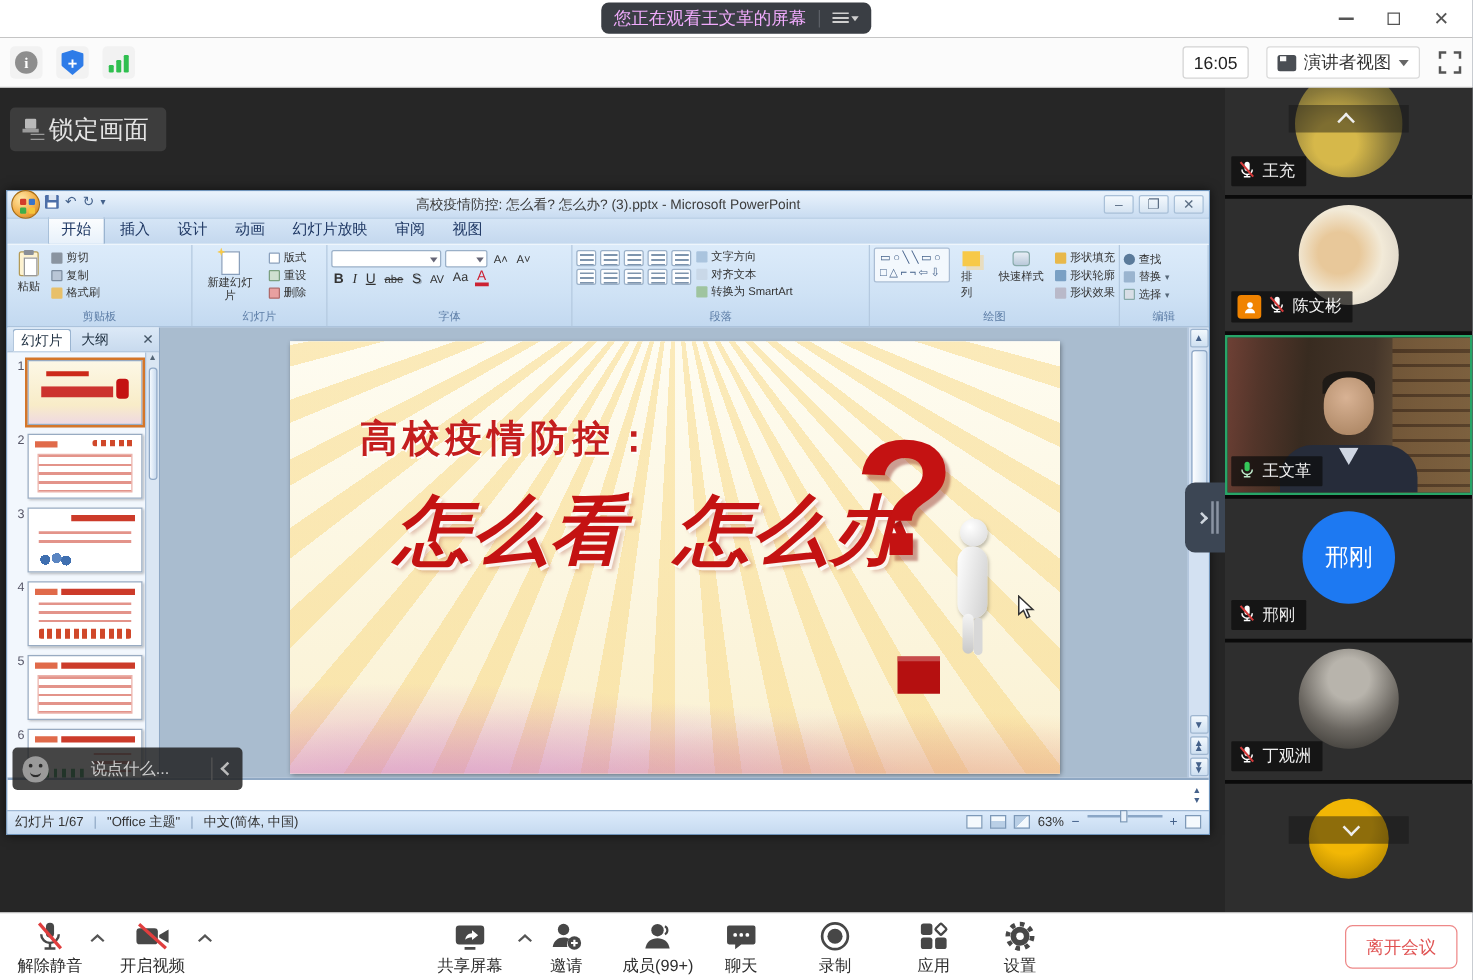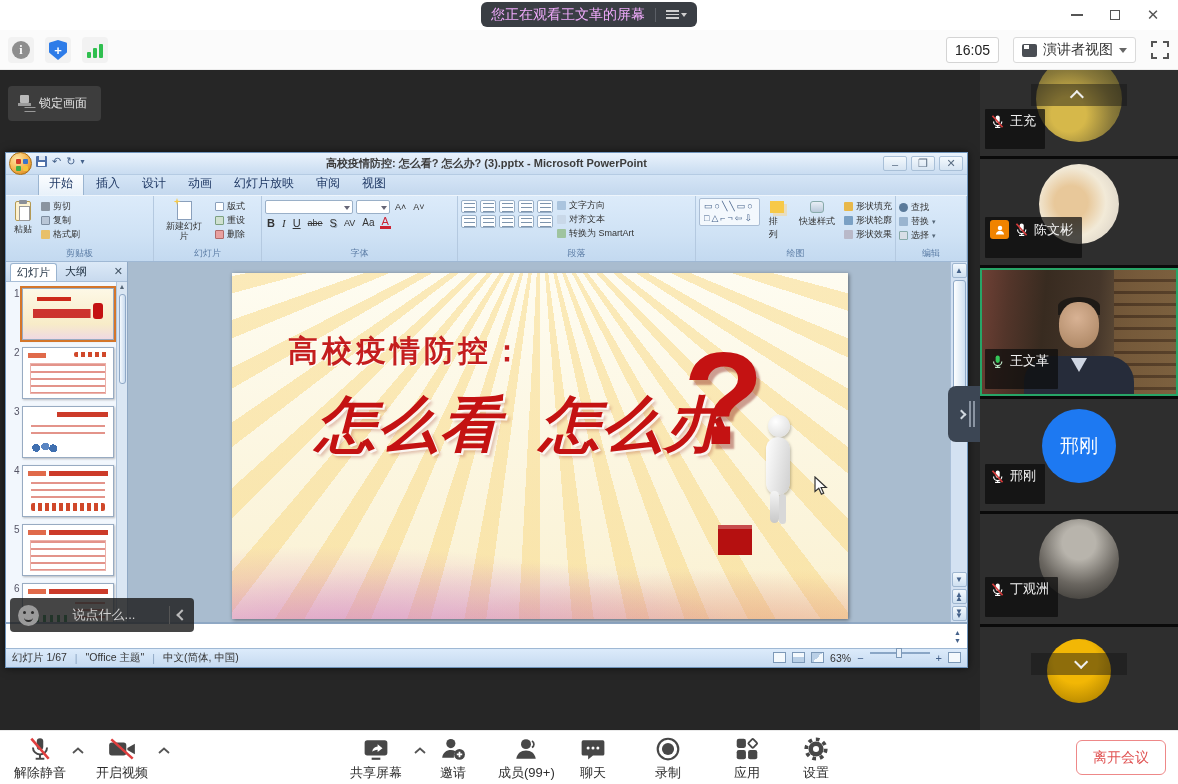--- a/index.html
+++ b/index.html
@@ -40,33 +40,33 @@
 
   
   .main { position:absolute; top:70px; left:0; width:1178px; height:660px; background:#0a0a0a; display:flex; }
   .share-area { position:relative; width:980px; height:660px; background:#262626; overflow:hidden; }
 
   .lock-btn { position:absolute; left:8px; top:16px; height:35px; background:#3d3d3d; border-radius:4px;
     display:flex; align-items:center; gap:8px; padding:0 14px 0 10px; z-index:8; }
   .pin-ic { width:13px; height:17px; position:relative; }
   .pin-ic::before { content:""; position:absolute; top:0; left:2px; width:9px; height:8px; background:#b9b9b9; border-radius:1px; }
   .pin-ic::after { content:""; position:absolute; top:8px; left:0; width:13px; height:3px; background:#9a9a9a; box-shadow:5.5px 3px 0 -1px #9a9a9a, 5.5px 7px 0 -1px #9a9a9a; }
-  .lock-btn .lbl { color:#e4e4e4; font-size:12px; }
+  .lock-btn .lbl { color:#e4e4e4; font-size:20px; }
 
   
   .ppt { position:absolute; left:5px; top:82px; width:963px; height:516px; background:#dbe9f8; border:1px solid #6f94bb; box-shadow:0 0 8px rgba(0,0,0,.6); display:flex; flex-direction:column; }
   .ppt-title { height:22px; background:linear-gradient(#eaf3fc,#c9dcf1); display:flex; align-items:center; position:relative; border-bottom:1px solid #b5cbe3; }
   .office-orb { position:absolute; left:3px; top:-1px; width:23px; height:23px; border-radius:50%;
     background:radial-gradient(circle at 35% 30%, #ffe9a8, #f4b04a 55%, #cf7d16 95%); border:1px solid #a96d14; z-index:2; }
   .office-orb i { position:absolute; width:5px; height:5px; border-radius:1px; }
   .qat { position:absolute; left:30px; top:2px; display:flex; align-items:center; gap:5px; font-size:11px; color:#44618a; }
   .qat .save { width:11px; height:11px; background:#4d6fa8; border-radius:1px; position:relative; }
   .qat .save::before { content:""; position:absolute; left:2.5px; top:0; width:6px; height:4px; background:#dce6f2; }
   .qat .save::after { content:""; position:absolute; left:2px; top:6px; width:7px; height:4px; background:#fff; }
-  .ppt-title .doc-title { flex:1; text-align:center; font-size:11px; color:#3c3c3c; white-space:nowrap; overflow:hidden;font-weight:bold; }
+  .ppt-title .doc-title { flex:1; text-align:center; font-size:11px; color:#3c3c3c; white-space:nowrap; overflow:hidden; }
   .ppt-winbtns { position:absolute; right:4px; top:3px; display:flex; gap:4px; }
   .ppt-winbtn { width:24px; height:15px; display:flex; align-items:center; justify-content:center; color:#5b6e84; font-size:11px; background:linear-gradient(#f4f9fd,#d6e4f2); border:1px solid #a9c0d8; border-radius:2px; }
   .ppt-tabs { height:21px; background:linear-gradient(#d5e5f6,#c4d8ee); display:flex; align-items:flex-end; padding-left:32px; gap:2px; border-bottom:1px solid #eef5fc; }
   .ppt-tab { font-size:12px; color:#1f3molar864; color:#1f3864; padding:2px 10px 3px; border-radius:3px 3px 0 0; cursor:default; }
   .ppt-tab.active { background:linear-gradient(#fdfeff,#e8f1fa); border:1px solid #9ab4d0; border-bottom:none; color:#1f3864; }
 
   .ribbon { height:66px; background:linear-gradient(#dcebfa 0%,#cfe2f5 60%,#c3d9f0 100%); display:flex; border-bottom:1px solid #9fb8d4; }
   .rgroup { display:flex; flex-direction:column; border-right:1px solid #b4c9e0; padding:2px 3px 0; }
   .rbody { flex:1; display:flex; gap:4px; align-items:flex-start; }
   .rcap { height:14px; text-align:center; font-size:9px; color:#5c7da6; }
@@ -166,21 +166,21 @@
   
   .panel-handle { position:absolute; right:0; top:316px; width:32px; height:56px; background:#3c4654; border-radius:8px 0 0 8px; display:flex; align-items:center; justify-content:center; gap:4px; z-index:10; }
   .panel-handle .gt { width:7px; height:7px; border-top:2px solid #cfd6de; border-right:2px solid #cfd6de; transform:rotate(45deg); }
   .panel-handle .grip { width:2px; height:26px; background:#8a94a2; box-shadow:4px 0 0 #8a94a2; }
 
   
   .sidebar { width:198px; height:660px; background:#0a0a0a; display:flex; flex-direction:column; }
   .tile { position:relative; background:#2e2e2e; margin-bottom:3px; overflow:hidden; flex:none; }
   .tile.speaking { border:2px solid #27a567; }
   .avatar-circle { position:absolute; left:50%; transform:translateX(-50%); border-radius:50%; }
-  .namebar { position:absolute; left:5px; bottom:7px; background:rgba(12,12,12,.72); display:flex; align-items:center; gap:5px; padding:3px 9px 19px 5px; border-radius:1px; }
+  .namebar { position:absolute; left:5px; bottom:7px; background:rgba(12,12,12,.72); display:flex; align-items:flex-start; gap:5px; padding:3px 9px 3px 5px; border-radius:1px; }
   .namebar .nm { color:#f2f2f2; font-size:13px; white-space:nowrap; }
   .host-badge { width:19px; height:19px; background:#f08300; border-radius:3px; display:flex; align-items:center; justify-content:center; }
   .scroll-ind { position:absolute; left:50%; transform:translateX(-50%); width:96px; height:22px; background:rgba(20,20,20,.45); display:flex; align-items:center; justify-content:center; }
   .chev-up { width:10px; height:10px; border-top:2.5px solid #eee; border-left:2.5px solid #eee; transform:rotate(45deg) translateY(3px); }
   .chev-down { width:10px; height:10px; border-bottom:2.5px solid #eee; border-right:2.5px solid #eee; transform:rotate(45deg) translateY(-3px); }
   .video-scene { position:absolute; inset:0; background:linear-gradient(95deg,#6e4035 0%,#53352a 14%,#382b20 32%,#45362a 58%,#6a553c 76%,#86704e 100%); }
   .video-scene .shelf { position:absolute; right:0; top:0; bottom:0; width:32%; background:repeating-linear-gradient(#7a5c3a 0 9px,#4a331f 9px 12px); opacity:.75; }
   .video-scene .head { position:absolute; left:50%; top:26%; transform:translateX(-50%); width:40px; height:46px; border-radius:46%; background:radial-gradient(circle at 45% 35%, #d8b294, #b08a68 80%); }
   .video-scene .hair { position:absolute; left:50%; top:22%; transform:translateX(-50%); width:42px; height:18px; border-radius:50% 50% 0 0; background:#1e1a16; }
   .video-scene .torso { position:absolute; left:50%; bottom:0; transform:translateX(-50%); width:110px; height:38px; border-radius:26px 26px 0 0; background:#262c3a; }

